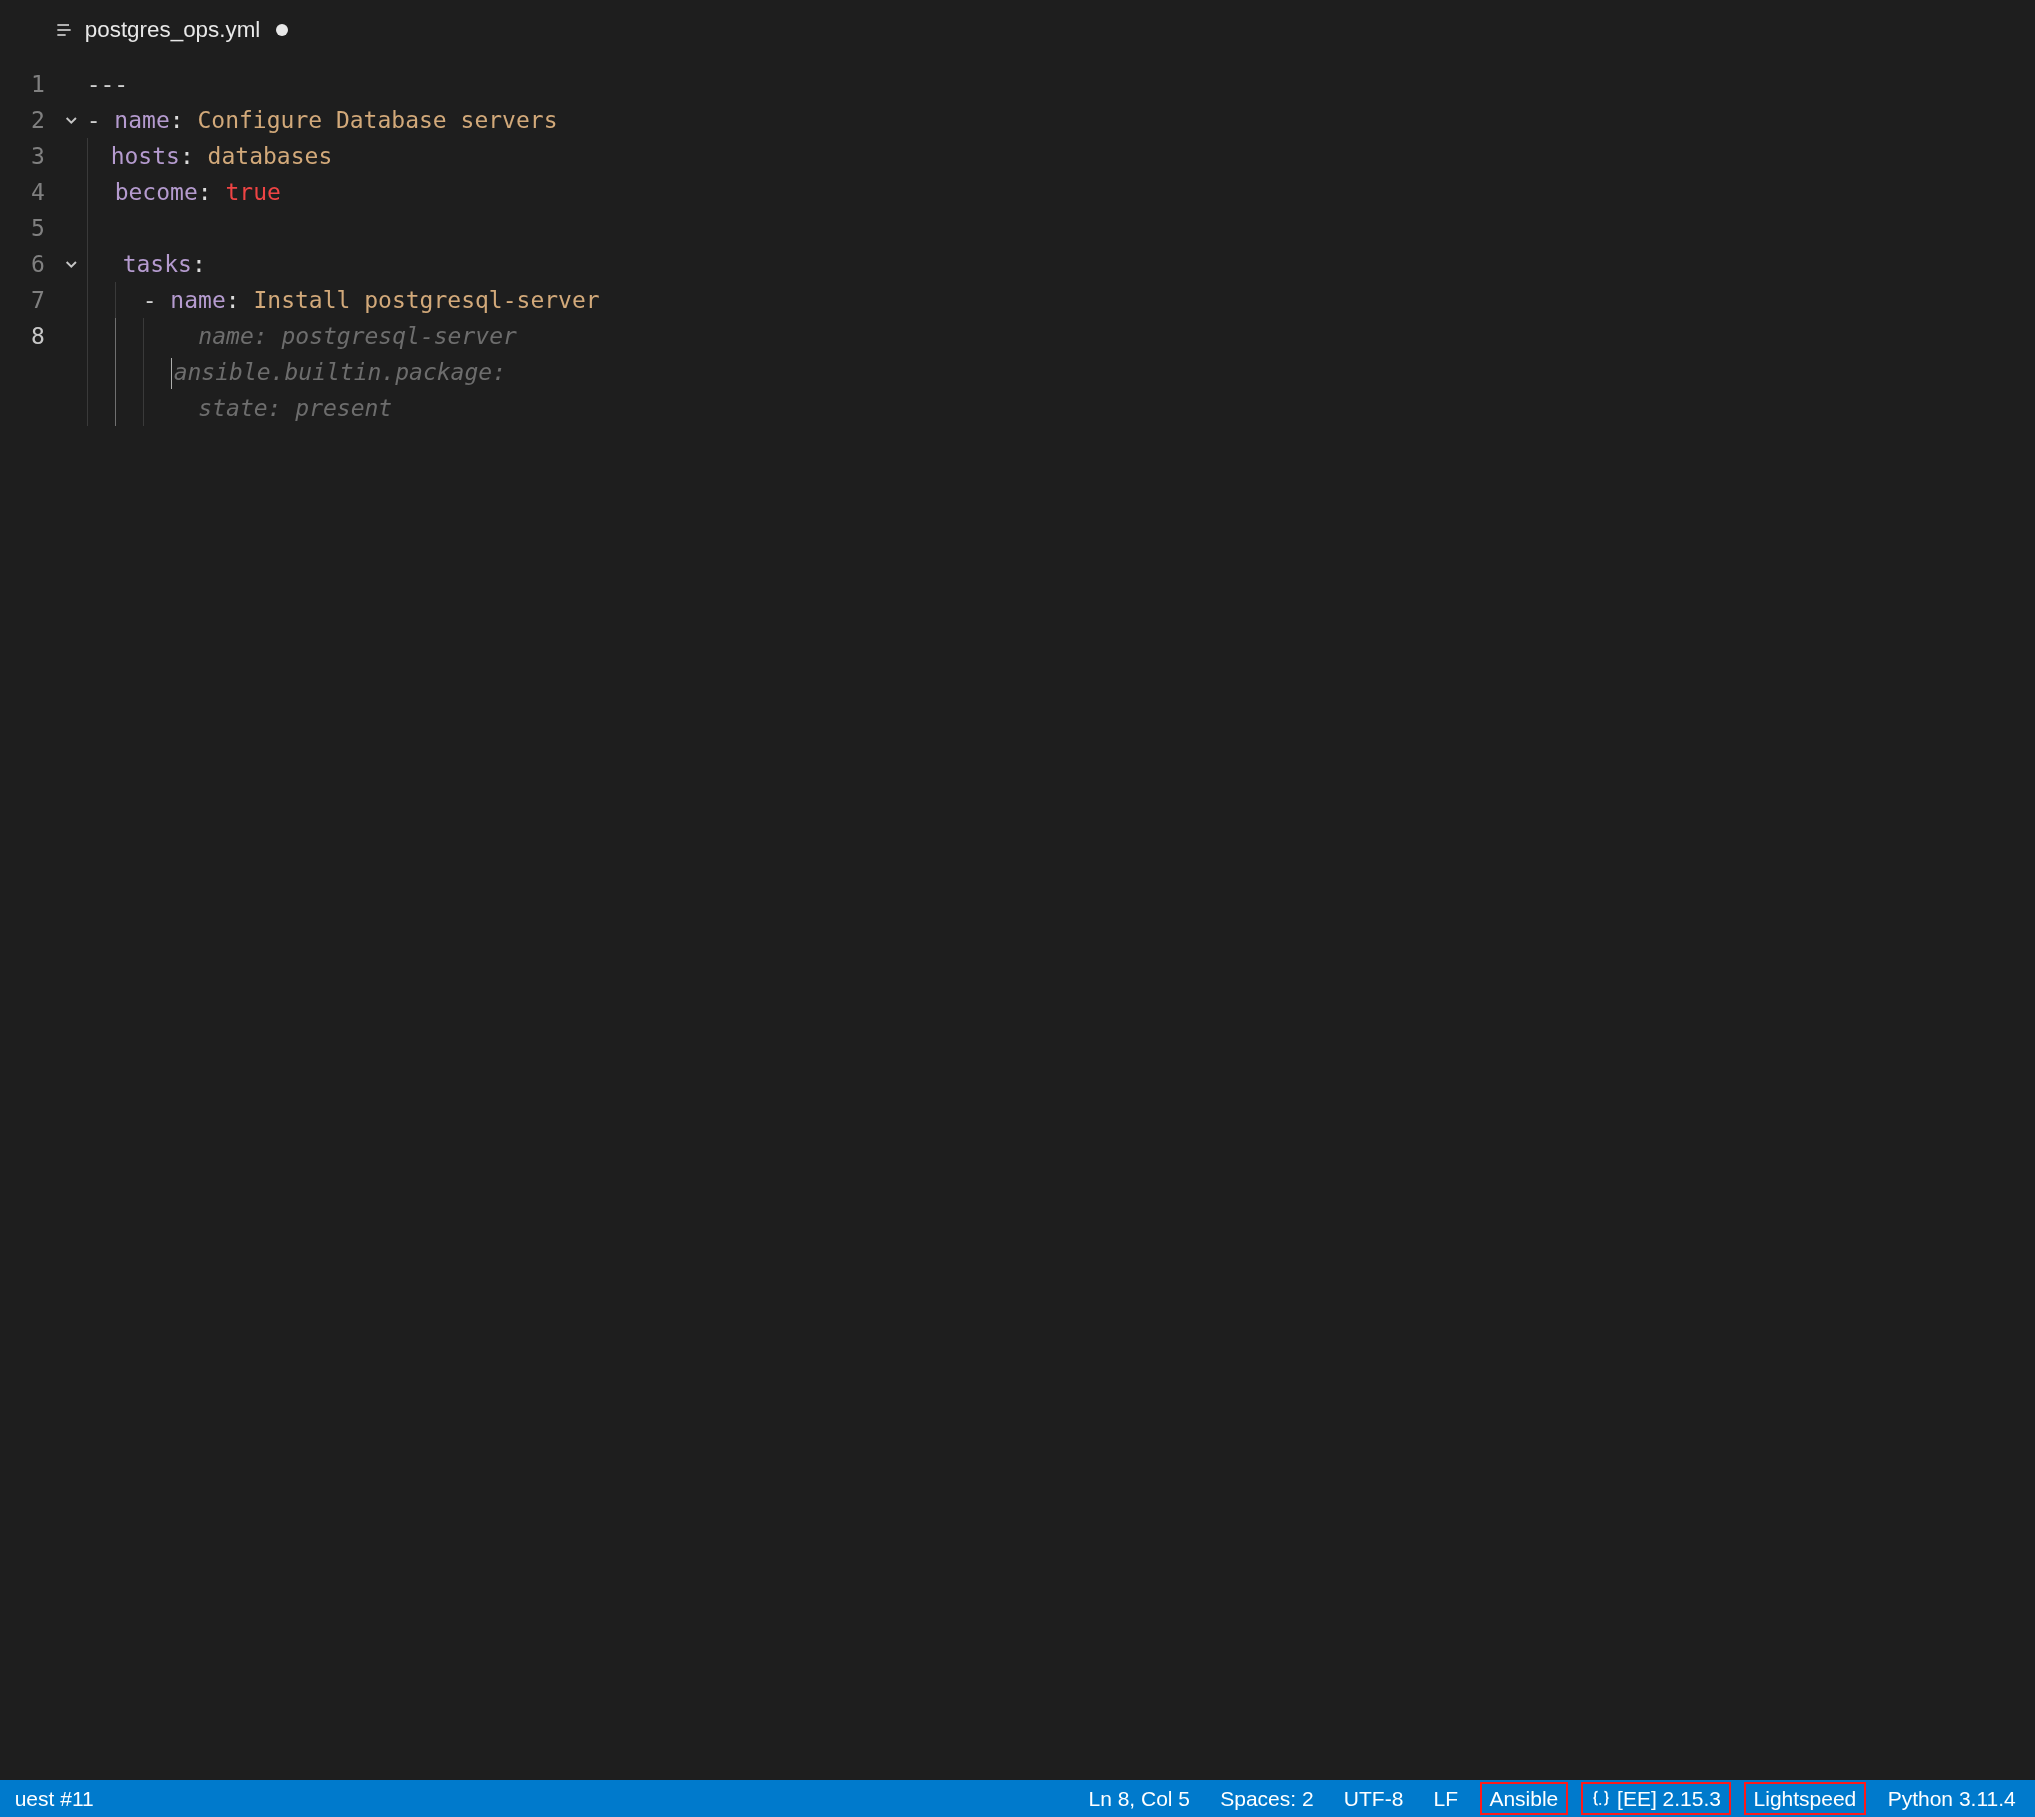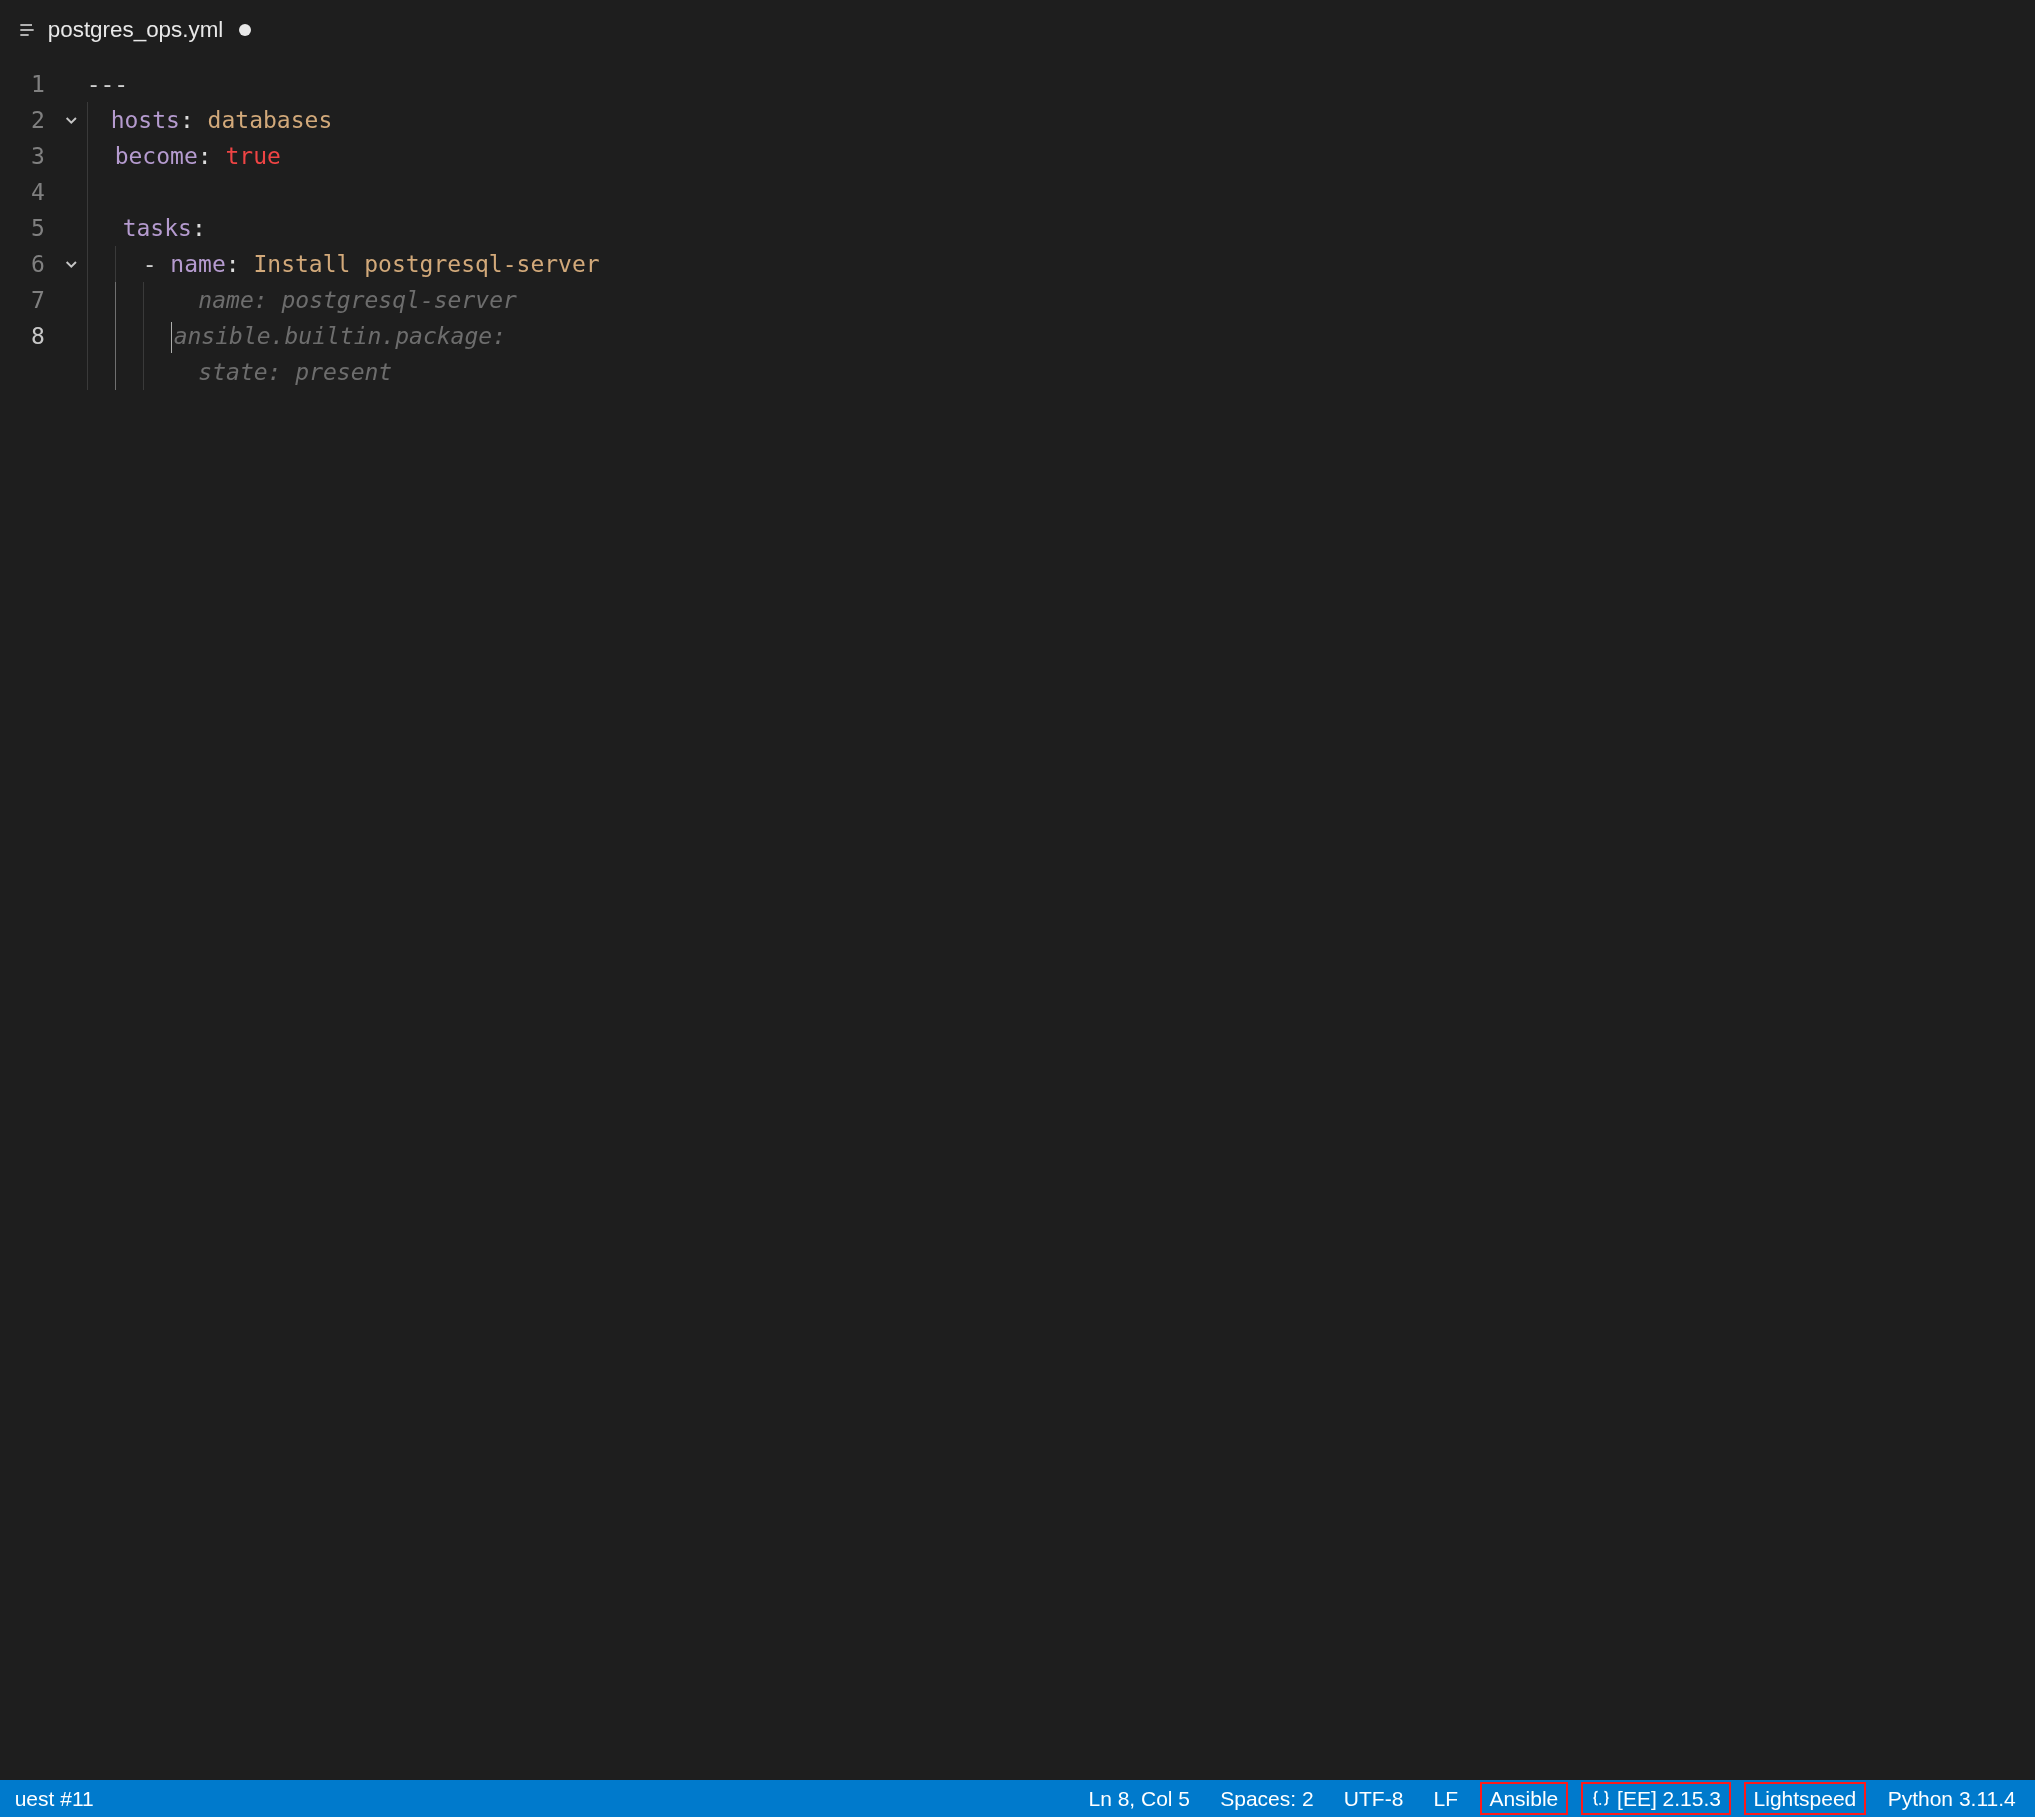--- a/index.html
+++ b/index.html
@@ -24,20 +24,21 @@
   .tab {
     display: flex;
     align-items: center;
     padding: 0 21.7px 0 17px;
     background: #1e1e1e;
     color: #e8e8e8;
     font-family: -apple-system, BlinkMacSystemFont, "Segoe UI", sans-serif;
     font-size: 22.4px;
     gap: 10.8px;
     cursor: pointer;
+    margin-left: 37px;
   }
   .tab svg.file-icon { width: 20px; height: 20px; color:#cfcfcf; }
   .tab .dirty-dot {
     width: 12.4px; height: 12.4px; border-radius: 50%;
     background: #e8e8e8;
     margin-left: 4.6px;
   }
 
   
   .editor {
@@ -196,20 +197,21 @@
           <polyline points="6 9 12 15 18 9"></polyline>
         </svg>
       </div>
       <div class="fold"></div>
       <div class="fold"></div>
       <div class="fold"></div>
       <div class="fold"></div>
     </div>
   <div class="code" id="code-area">
       <div class="line"><span class="content" style="padding-left: 0px;"><span class="punct-dash">---</span></span></div>
+      <div class="line"><span class="content" style="padding-left: 0px;"><span class="punct-dash">- </span><span class="key">name</span><span class="colon">: </span><span class="string">Configure Database servers</span></span></div>
       <div class="line"><span class="ig" style="left: 0px;"></span><span class="content" style="padding-left: 24px;"><span class="key">hosts</span><span class="colon">: </span><span class="string">databases</span></span></div>
       <div class="line"><span class="ig" style="left: 0px;"></span><span class="content" style="padding-left: 28px;"><span class="key">become</span><span class="colon">: </span><span class="bool">true</span></span></div>
       <div class="line"><span class="ig" style="left: 0px;"></span><span class="content" style="padding-left: 28px;"></span></div>
       <div class="line"><span class="ig" style="left: 0px;"></span><span class="content" style="padding-left: 36px;"><span class="key">tasks</span><span class="colon">:</span></span></div>
       <div class="line"><span class="ig" style="left: 0px;"></span><span class="ig" style="left: 28px;"></span><span class="content" style="padding-left: 56px;"><span class="punct-dash">- </span><span class="key">name</span><span class="colon">: </span><span class="string">Install postgresql-server</span></span></div>
       <div class="line"><span class="ig" style="left: 0px;"></span><span class="ig active" style="left: 28px;"></span><span class="ig" style="left: 56px;"></span><span class="content" style="padding-left: 84px;"><span class="ghost">  name: postgresql-server</span></span></div>
       <div class="line current"><span class="ig" style="left: 0px;"></span><span class="ig active" style="left: 28px;"></span><span class="ig" style="left: 56px;"></span><span class="content" style="padding-left: 84px;"><span class="cursor"></span><span class="ghost">ansible.builtin.package:</span></span></div>
       <div class="line"><span class="ig" style="left: 0px;"></span><span class="ig active" style="left: 28px;"></span><span class="ig" style="left: 56px;"></span><span class="content" style="padding-left: 84px; margin-top: 48px;"><span class="ghost">  state: present</span></span></div>
     </div>
 </div>

